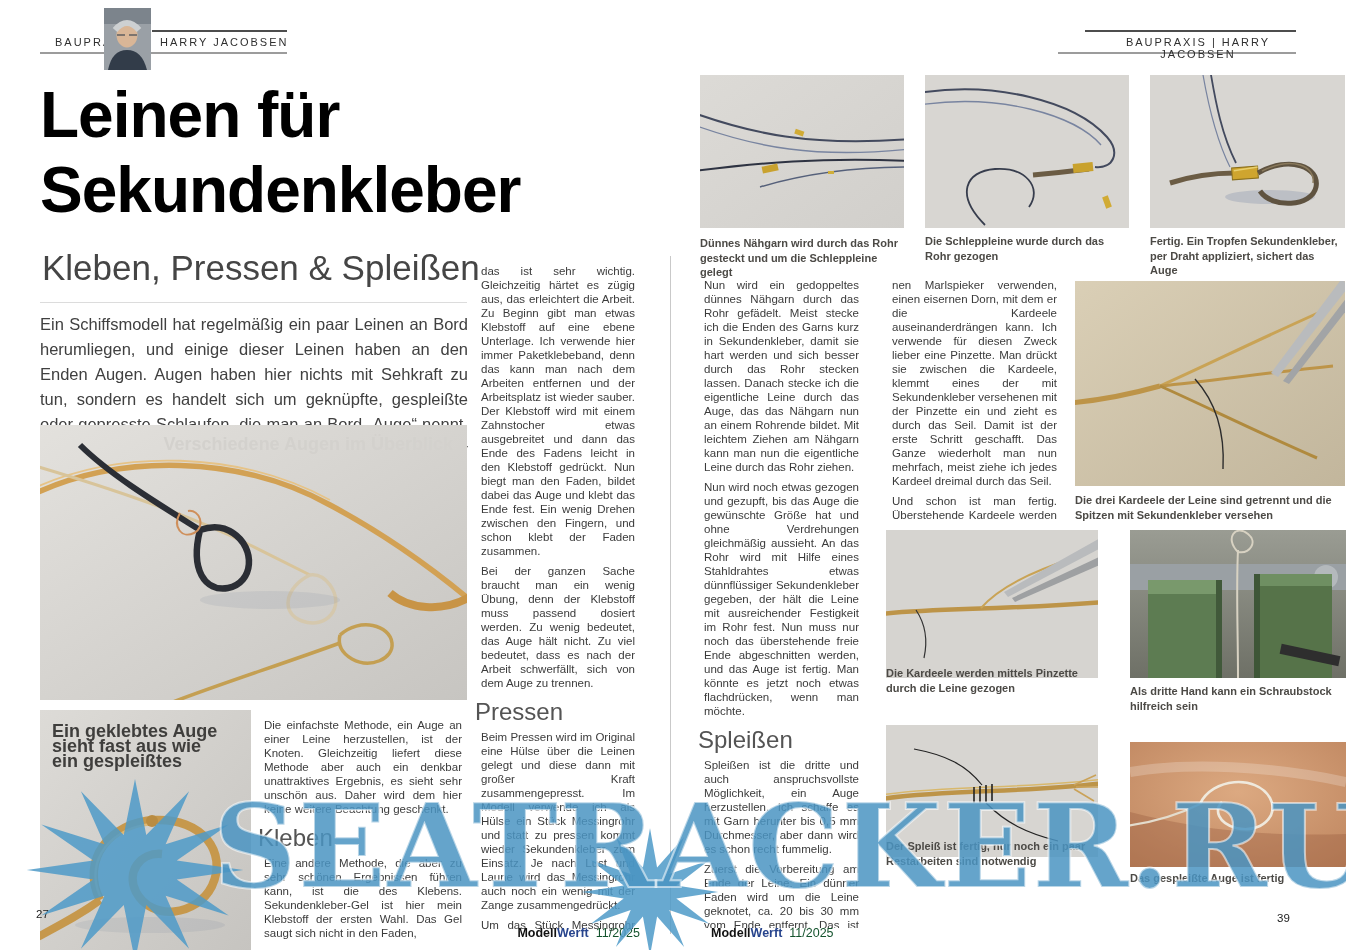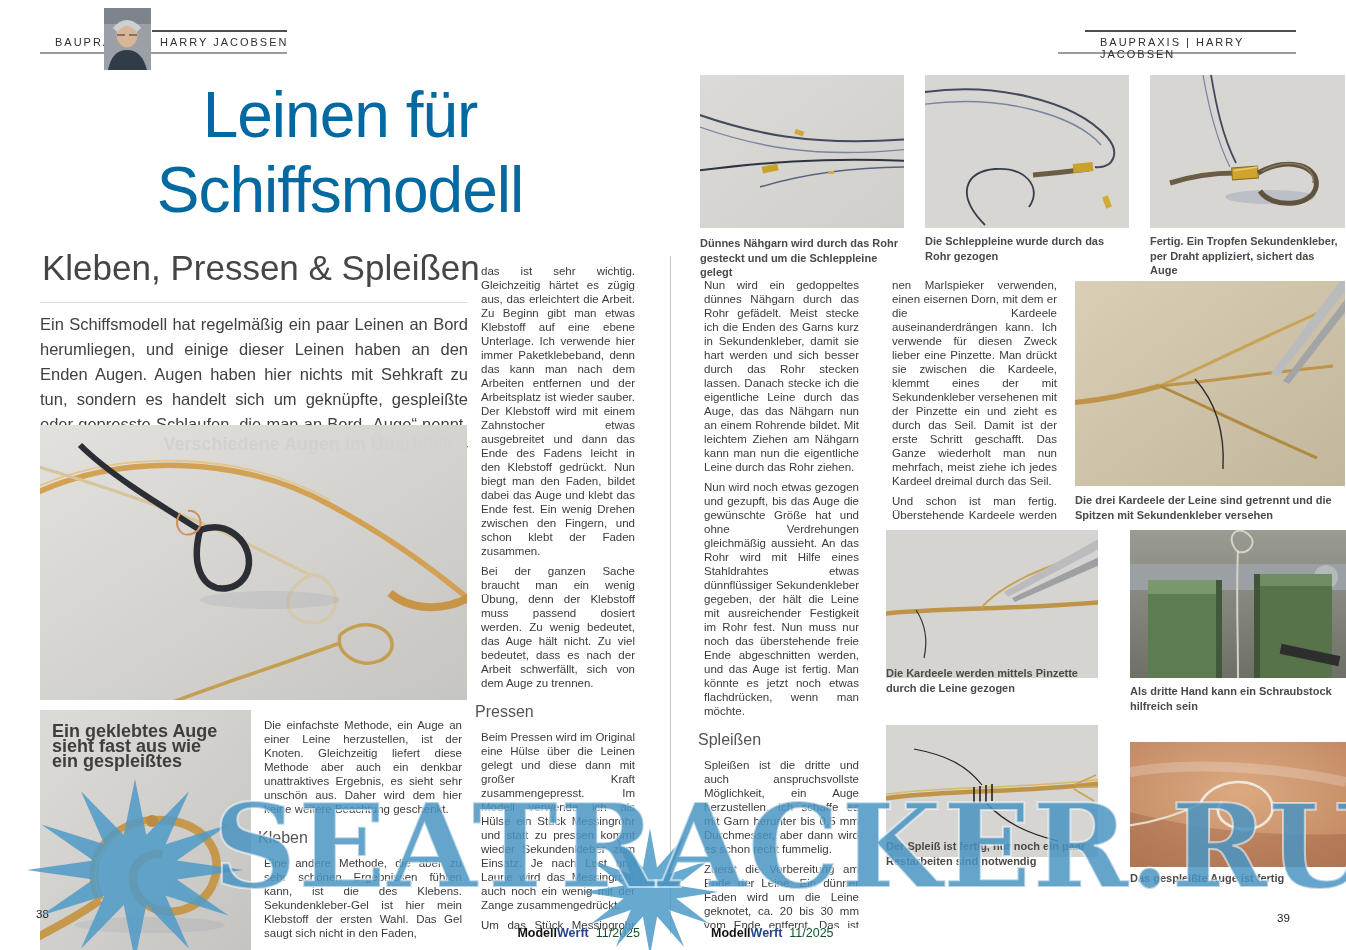--- a/index.html
+++ b/index.html
@@ -5,34 +5,34 @@
   html,body{margin:0;padding:0;background:#ffffff;}
   #spread{position:relative;width:1346px;height:950px;background:#ffffff;overflow:hidden;
           font-family:"Liberation Sans",sans-serif;color:#3b3b3b;}
   .abs{position:absolute;}
   
   .rule{position:absolute;background:#4d4d4d;height:1.5px;}
   .rule.gray{background:#9c9c9c;height:2px;}
   .kicker{position:absolute;font-size:11px;letter-spacing:2px;color:#2f2f2f;font-weight:400;}
   
   #author-photo{left:104px;top:8px;width:47px;height:62px;}
-  #title{left:40px;top:78px;width:600px;font-weight:normal;color:#0369a1;
-         font-size:64px;line-height:75px;letter-spacing:-1px;text-align:center;}
+  #title{left:40px;top:78px;width:600px;font-weight:bold;color:#000000;
+         font-size:64px;line-height:75px;letter-spacing:-1px;}
   #subtitle{left:42px;top:248px;width:450px;font-size:35px;font-weight:300;color:#454545;}
   #intro-rule{left:40px;top:302px;width:427px;height:1px;background:#dcdcdc;}
   #intro{left:40px;top:312px;width:428px;font-size:16.5px;line-height:25px;color:#404040;text-align:justify;}
   .photo{position:absolute;overflow:hidden;background:#d5d3cf;}
   #photo-main{left:40px;top:425px;width:427px;height:275px;}
   #photo-small{left:40px;top:710px;width:211px;height:240px;}
   .overlay-caption{position:absolute;font-size:18px;font-weight:bold;line-height:15px;}
   #main-photo-caption{right:14px;top:12px;color:#d3d1cd;text-align:right;}
   #small-photo-caption{left:12px;top:14px;width:170px;color:#3f3e3c;}
   .bodycol{position:absolute;font-size:11.5px;line-height:14px;text-align:justify;color:#3b3b3b;overflow:hidden;}
   .bodycol p{margin:6px;}
-  .sechead{font-size:16px;font-weight:300;color:#545454;margin:11px 0 7px 0;line-height:22px;}
+  .sechead{font-size:24px;font-weight:300;color:#545454;margin:11px 0 7px 0;line-height:22px;}
   #midcol{left:258px;top:712px;width:210px;height:238px;}
   #leftcol-right{left:475px;top:258px;width:166px;height:674px;}
   
   #gutter-rule{left:670px;top:256px;width:1px;height:678px;background:#c9c9c9;}
   
   #tp1{left:700px;top:75px;width:204px;height:153px;}
   #tp2{left:925px;top:75px;width:204px;height:153px;}
   #tp3{left:1150px;top:75px;width:195px;height:153px;}
   .caption{position:absolute;font-size:11px;line-height:14.5px;font-weight:bold;color:#4c4a46;}
   #cap-tp1{left:700px;top:236px;width:200px;}
@@ -83,21 +83,21 @@
       <ellipse cx="23" cy="27" rx="10.5" ry="12.5" fill="#d9b697"></ellipse>
       <path d="M11,22 Q23,8 35,22" stroke="#cdd0d2" stroke-width="6" fill="none"></path>
       <line x1="13" y1="27" x2="21" y2="27" stroke="#55585c" stroke-width="1.4"></line>
       <line x1="25" y1="27" x2="33" y2="27" stroke="#55585c" stroke-width="1.4"></line>
       <path d="M4,62 Q8,42 23,42 Q38,42 43,62 Z" fill="#323c49"></path>
     </svg>
   </div>
 
   <div class="abs" id="title">
     <div>Leinen für</div>
-    <div>Schiffsmodell</div>
+    <div>Sekundenkleber</div>
   </div>
   <div class="abs" id="subtitle">Kleben, Pressen &amp; Spleißen</div>
   <div class="abs" id="intro-rule"></div>
   <div class="abs" id="intro">Ein Schiffsmodell hat regelmäßig ein paar Leinen an Bord herumliegen, und einige dieser Leinen haben an den Enden Augen. Augen haben hier nichts mit Sehkraft zu tun, sondern es handelt sich um geknüpfte, gespleißte oder gepresste Schlaufen, die man an Bord „Auge“ nennt. Um die Herstellung solcher Augen im Modell soll es hier gehen.</div>
 
   <div class="photo" id="photo-main">
     <svg width="427" height="275" viewBox="0 0 427 275">
       <defs>
         <linearGradient id="bg1" x1="0" y1="0" x2="1" y2="1">
           <stop offset="0" stop-color="#e3e1dd"></stop>
@@ -149,21 +149,21 @@
     <p>Bei der ganzen Sache braucht man ein wenig Übung, denn der Klebstoff muss passend dosiert werden. Zu wenig bedeutet, das Auge hält nicht. Zu viel bedeutet, dass es nach der Arbeit schwerfällt, sich von dem Auge zu trennen.</p>
     <div class="sechead">Pressen</div>
     <p>Beim Pressen wird im Original eine Hülse über die Leinen gelegt und diese dann mit großer Kraft zusammengepresst. Im Modell verwende ich als Hülse ein Stück Messingrohr und statt zu pressen kommt wieder Sekundenkleber zum Einsatz. Je nach Lust und Laune wird das Messingrohr auch noch ein wenig mit der Zange zusammengedrückt.</p>
     <p>Um das Stück Messingrohr abzuschneiden, hat sich eine Methode als sehr bequem herausgestellt. Das Rohr liegt auf einer festen Unterlage, eine Messerklinge wird fest auf das Rohr gedrückt und dann die Klinge so bewegt, dass das Rohr hin und her rollt. Dabei bildet sich eine Rille im Rohr. Danach halte ich mit einer Zange das Rohrende und kann es so einfach abbrechen. Danach wird das Ende mit der Minibohrmaschine und Diamantschleifer etwas entgratet und fertig.</p>
   </div>
 
   <div class="abs" id="gutter-rule"></div>
 
   <div class="rule" style="left:1085px;top:30px;width:211px;"></div>
   <div class="rule gray" style="left:1058px;top:52px;width:238px;"></div>
-  <div class="kicker" style="left:1100px;top:36px;width:196px;text-align:left;">BAUPRAXIS | HARRY JACOBSEN</div>
+  <div class="kicker" style="left:1100px;top:36px;width:196px;text-align:center;">BAUPRAXIS | HARRY JACOBSEN</div>
 
   <div class="photo" id="tp1">
     <svg width="204" height="153" viewBox="0 0 204 153">
       <rect width="204" height="153" fill="#d8d6d2"></rect>
       <rect width="204" height="153" fill="url(#bg1)" opacity="0.4"></rect>
       <path d="M-6,38 C50,58 110,72 210,64" stroke="#434a5e" stroke-width="2" fill="none"></path>
       <path d="M-6,50 C55,72 115,84 210,74" stroke="#7884a0" stroke-width="1.4" fill="none"></path>
       <path d="M-6,96 C60,88 120,82 210,86" stroke="#2e3342" stroke-width="2" fill="none"></path>
       <path d="M60,112 C100,100 150,92 210,92" stroke="#55607a" stroke-width="1.4" fill="none"></path>
       <rect x="62" y="90" width="16" height="7" fill="#c9a22e" transform="rotate(-12 70 93)"></rect>
@@ -297,21 +297,21 @@
     </svg>
   </div>
   <div class="caption" id="cap-auge">Das gespleißte Auge ist fertig</div>
 
   <div class="brandline" id="footer-left">
     <span>Modell</span><span class="blue">Werft</span><span class="issue">11/2025</span>
   </div>
   <div class="brandline" id="footer-right">
     <span>Modell</span><span class="blue">Werft</span><span class="issue">11/2025</span>
   </div>
-  <div class="pagenum" id="pn-left">38</div>
+  <div class="pagenum" id="pn-left">27</div>
   <div class="pagenum" id="pn-right">39</div>
 
   <div class="star" id="star-big">
     <svg width="238" height="200" viewBox="-1.1 -1.1 2.2 2.2" preserveAspectRatio="none">
       <polygon fill="#4e9ac8" fill-opacity="0.85" points="1,0 0.386,0.104 0.866,0.5 0.283,0.283 0.5,0.866 0.104,0.386 0,1 -0.104,0.386 -0.5,0.866 -0.283,0.283 -0.866,0.5 -0.386,0.104 -1,0 -0.386,-0.104 -0.866,-0.5 -0.283,-0.283 -0.5,-0.866 -0.104,-0.386 0,-1 0.104,-0.386 0.5,-0.866 0.283,-0.283 0.866,-0.5 0.386,-0.104"></polygon>
     </svg>
   </div>
   <div class="star" id="star-small">
     <svg width="150" height="140" viewBox="-1.1 -1.1 2.2 2.2" preserveAspectRatio="none">
       <polygon fill="#4e9ac8" fill-opacity="0.85" points="1,0 0.386,0.104 0.866,0.5 0.283,0.283 0.5,0.866 0.104,0.386 0,1 -0.104,0.386 -0.5,0.866 -0.283,0.283 -0.866,0.5 -0.386,0.104 -1,0 -0.386,-0.104 -0.866,-0.5 -0.283,-0.283 -0.5,-0.866 -0.104,-0.386 0,-1 0.104,-0.386 0.5,-0.866 0.283,-0.283 0.866,-0.5 0.386,-0.104"></polygon>

